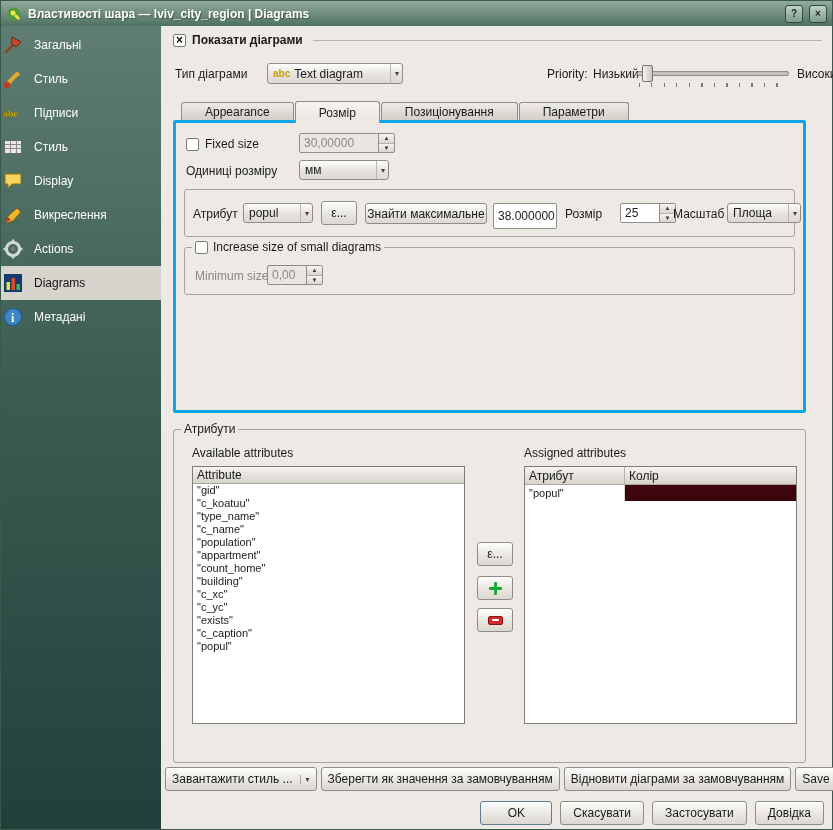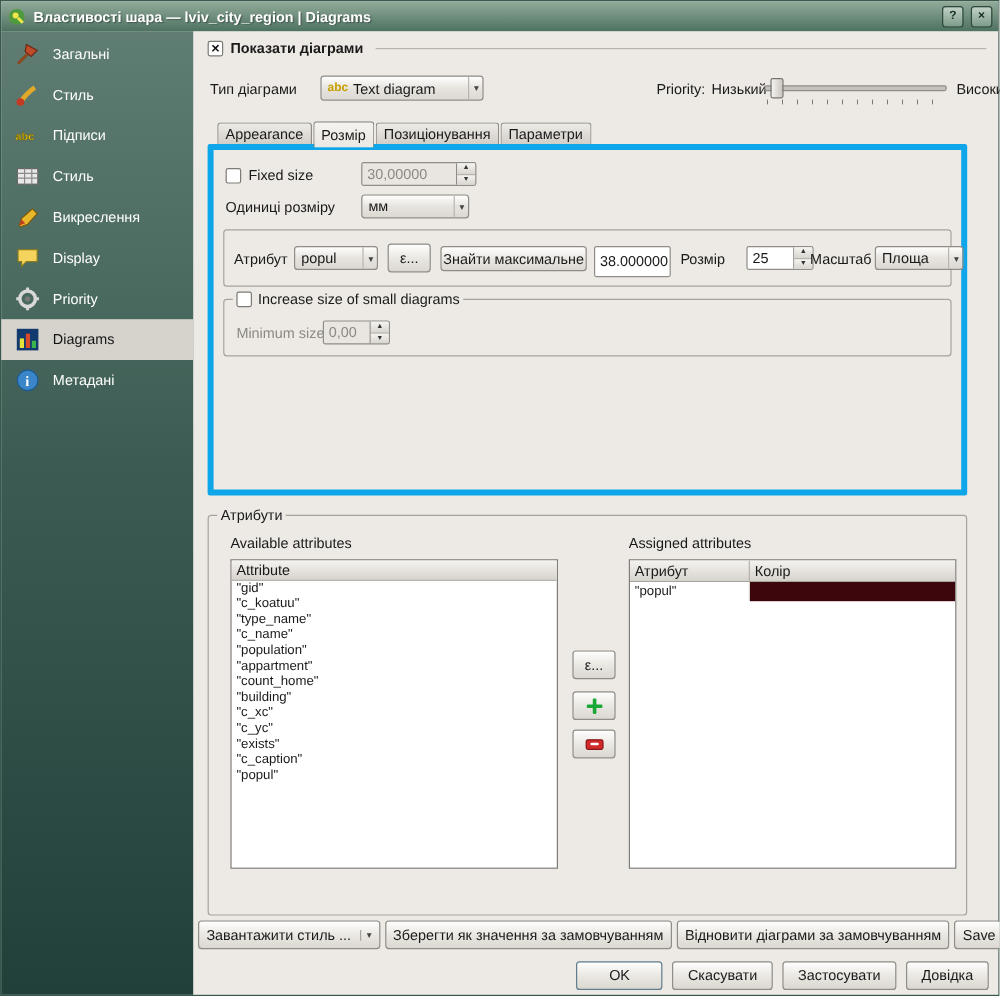--- a/index.html
+++ b/index.html
@@ -15,21 +15,21 @@
   .app-icon svg{width:16px;height:16px;display:block}
   .title{flex:1;color:#fff;font-weight:bold;font-size:12px;
          text-shadow:1px 1px 1px rgba(0,0,0,.35);white-space:nowrap;overflow:hidden}
   .tb-btn{width:16px;height:16px;border:1px solid #2e4a3d;border-radius:3px;
           background:linear-gradient(#c2d2c6,#7d9b88);color:#163026;font-size:10px;
           font-weight:bold;display:flex;align-items:center;justify-content:center;cursor:default}
   
   .sidebar{position:absolute;left:0;top:25px;width:160px;bottom:0;
            background:linear-gradient(180deg,var(--sidebar-top,#5f7d72) 0%,#3c5c53 45%,var(--sidebar-bottom,#21403a) 100%);
            padding-top:2px;box-sizing:border-box}
-  .side-item{height:34px;display:flex;align-items:center;gap:9px;padding-left:10px;
+  .side-item{height:34px;display:flex;align-items:center;gap:9px;
              color:#fff;font-size:12px;cursor:default}
   .side-item.selected{background:var(--selected-item-bg,#d6d2cc);color:#141414}
   .side-icon{width:24px;height:24px;display:flex;align-items:center;justify-content:center;flex:0 0 auto}
   .side-icon svg{width:22px;height:22px;display:block}
   
   .content{position:absolute;left:160px;top:25px;right:0;bottom:0}
   .show-row{position:absolute;left:12px;top:7px;right:10px;display:flex;align-items:center;gap:6px}
   .show-row .show-label{font-weight:bold}
   .show-row .hline{flex:1;height:1px;background:#b7b3ac;margin-left:4px}
   .checkbox{width:13px;height:13px;background:#fff;border:1px solid #7c7a75;border-radius:2px;
@@ -49,25 +49,25 @@
   .slider{position:absolute;left:462px;top:0;width:152px;height:24px}
   .slider .groove{position:absolute;left:0;right:0;top:8px;height:3px;background:#c6c2bb;
                   border:1px solid #8f8d88;border-radius:2px}
   .slider .handle{position:absolute;left:5px;top:2px;width:9px;height:15px;
                   background:linear-gradient(90deg,#f6f4f1,#c9c5bf);border:1px solid #77756f;border-radius:2px}
   .slider .ticks{position:absolute;left:2px;right:2px;top:20px;height:4px;
                  background:repeating-linear-gradient(90deg,#7a7872 0 1px,transparent 1px 12.5px)}
   .prio-high{position:absolute;left:622px;top:4px}
   
   .tab-bar{position:absolute;left:20px;top:74px;display:flex;align-items:flex-end;height:21px}
-  .tab{height:19px;padding:0 6px;display:flex;align-items:center;cursor:default;
+  .tab{height:19px;padding:0 23px;display:flex;align-items:center;cursor:default;
        background:linear-gradient(#eeece7,#d0ccc6);border:1px solid #8f8d88;border-bottom:none;
        border-radius:3px 3px 0 0;margin-right:1px;font-size:12px;box-sizing:border-box}
   .tab.active{height:22px;margin-bottom:-2px;background:linear-gradient(#f6f4f0,#edeae5 70%);z-index:2}
-  .tab-panel{position:absolute;left:12px;top:94px;width:633px;height:293px;border:5px solid #0ea5e9;
+  .tab-panel{position:absolute;left:12px;top:94px;width:633px;height:293px;border:3px solid #0ea5e9;
              border-radius:2px;background:#edeae5;box-sizing:border-box}
   .group{position:absolute;border:1px solid #a7a39c;border-radius:3px;box-sizing:border-box}
   .gtitle{position:absolute;top:-8px;left:7px;background:#edeae5;padding:0 3px;font-size:12px;
           display:flex;align-items:center;gap:5px;white-space:nowrap}
   .ck-row{display:flex;align-items:center;gap:6px;position:absolute}
   
   .spin{display:flex;border:1px solid #8f8d88;border-radius:2px;background:#fff;overflow:hidden;box-sizing:border-box}
   .spin .val{flex:1;padding:0 4px;display:flex;align-items:center;font-size:12px;overflow:hidden}
   .spin .btns{width:15px;display:flex;flex-direction:column;border-left:1px solid #8f8d88;flex:0 0 auto}
   .spin .btns span{flex:1;display:flex;align-items:center;justify-content:center;font-size:6px;
@@ -187,43 +187,43 @@
           <svg viewBox="0 0 22 22">
             <rect x="2.5" y="4.5" width="17" height="13" fill="#e8e8e8" stroke="#666"></rect>
             <path d="M2.5 8.5h17M2.5 12.5h17M8.5 4.5v13M14.5 4.5v13" stroke="#8a8a8a"></path>
           </svg>
         </span>
         <span class="side-label">Стиль</span>
       </div>
       <div class="side-item">
         <span class="side-icon">
           <svg viewBox="0 0 22 22">
+            <path d="M3 4h16v10h-9l-4 4v-4H3z" fill="#f4d45c" stroke="#8a7a20"></path>
+          </svg>
+        </span>
+        <span class="side-label">Display</span>
+      </div>
+      <div class="side-item">
+        <span class="side-icon">
+          <svg viewBox="0 0 22 22">
             <path d="M4 18l2-6 9-8 4 4-8 9-6 2z" fill="#e8b82a" stroke="#7a5a10"></path>
             <path d="M4 18l2-5 3 3z" fill="#c23b22"></path>
           </svg>
         </span>
         <span class="side-label">Викреслення</span>
-      </div>
-      <div class="side-item">
-        <span class="side-icon">
-          <svg viewBox="0 0 22 22">
-            <path d="M3 4h16v10h-9l-4 4v-4H3z" fill="#f4d45c" stroke="#8a7a20"></path>
-          </svg>
-        </span>
-        <span class="side-label">Display</span>
       </div>
       <div class="side-item">
         <span class="side-icon">
           <svg viewBox="0 0 22 22">
             <circle cx="11" cy="11" r="6.5" fill="none" stroke="#d8d8d8" stroke-width="3"></circle>
             <circle cx="11" cy="11" r="2.2" fill="#7a7a7a"></circle>
             <path d="M11 1.5v4M11 16.5v4M1.5 11h4M16.5 11h4" stroke="#d8d8d8" stroke-width="2.5"></path>
           </svg>
         </span>
-        <span class="side-label">Priority</span>
+        <span class="side-label">Actions</span>
       </div>
       <div class="side-item selected">
         <span class="side-icon">
           <svg viewBox="0 0 22 22">
             <rect x="2" y="2" width="18" height="18" fill="#123a6e"></rect>
             <rect x="4.5" y="10" width="3.5" height="8" fill="#e8e13a"></rect>
             <rect x="9.5" y="6" width="3.5" height="12" fill="#d84a2a"></rect>
             <rect x="14.5" y="12" width="3.5" height="6" fill="#3ab54a"></rect>
           </svg>
         </span>

